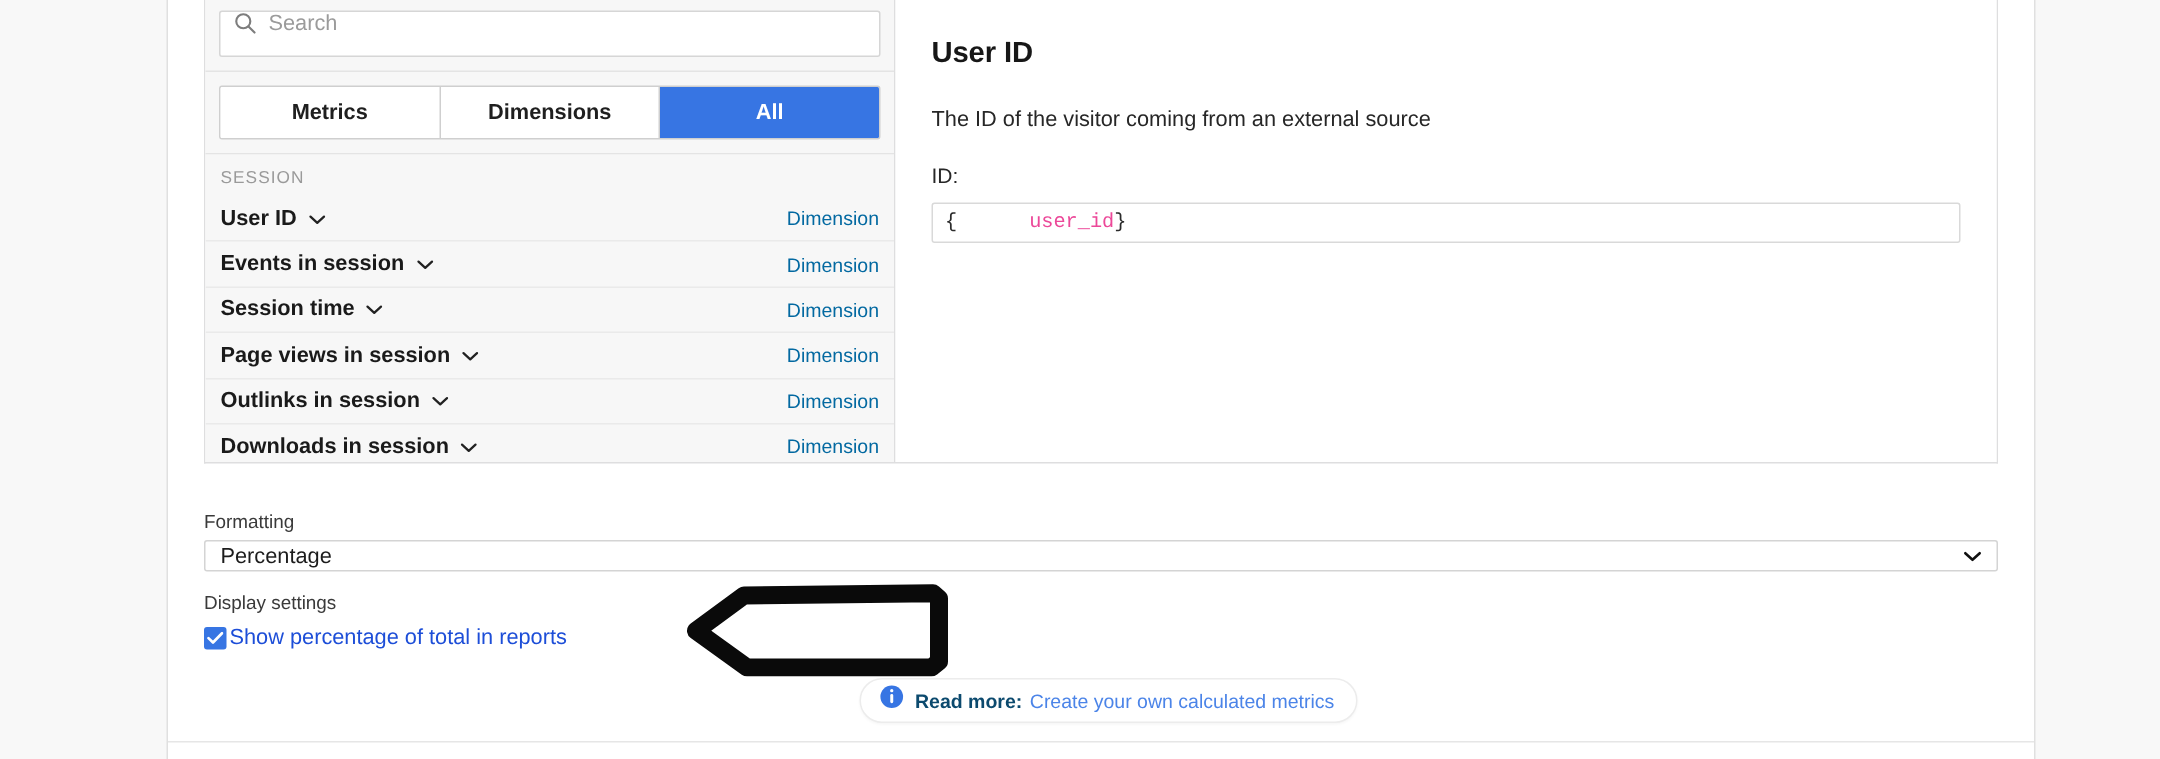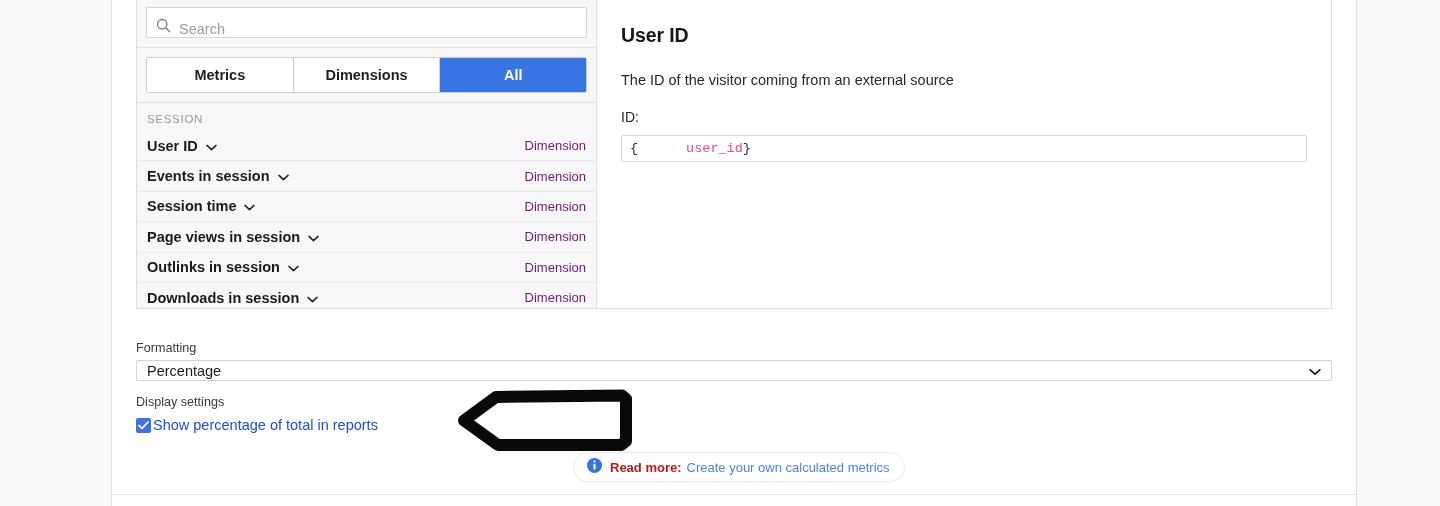--- a/index.html
+++ b/index.html
@@ -57,21 +57,21 @@
     padding: 8px 9px 9px 9px;
     background: #f7f7f7;
     border-bottom: 1px solid #e4e4e4;
   }
   .search-box {
     height: 31px;
     background: #ffffff;
     border: 1px solid #d6d6d6;
     border-radius: 2px;
     display: flex;
-    align-items: flex-end;
+    align-items: flex-start;
     padding: 0 9px;
   }
   .search-icon { flex: 0 0 auto; display:block; margin-right: 8px; }
   .search-input {
     border: none; outline: none;
     font-family: "Liberation Sans", sans-serif;
     font-size: 14.5px;
     color: #333;
     background: transparent;
     width: 100%;
@@ -135,21 +135,21 @@
   .list-row:first-of-type { border-top: none; }
   .row-name {
     font-size: 14.5px;
     font-weight: 700;
     color: #1a1a1a;
   }
   .row-caret { margin-left: 8px; display: block; }
   .row-type {
     margin-left: auto;
     font-size: 13px;
-    color: #701a75;
+    color: #0369a1;
   }
 
   .right-col {
     flex: 1 1 auto;
     padding: 20px 24px 0 24px;
     background: #ffffff;
   }
   .detail-title {
     font-size: 19.5px;
     font-weight: 700;
@@ -266,21 +266,21 @@
     box-shadow: 0 1px 2px rgba(0,0,0,0.04);
   }
   .info-icon {
     flex: 0 0 auto;
     margin-right: 7px;
     display: block;
   }
   .readmore-label {
     font-size: 13px;
     font-weight: 700;
-    color: #b91c1c;
+    color: #0c4a6e;
   }
   .readmore-link {
     font-size: 13px;
     color: #4b84e8;
     margin-left: 5px;
     text-decoration: none;
     cursor: pointer;
   }
 
   .bottom-rule {

